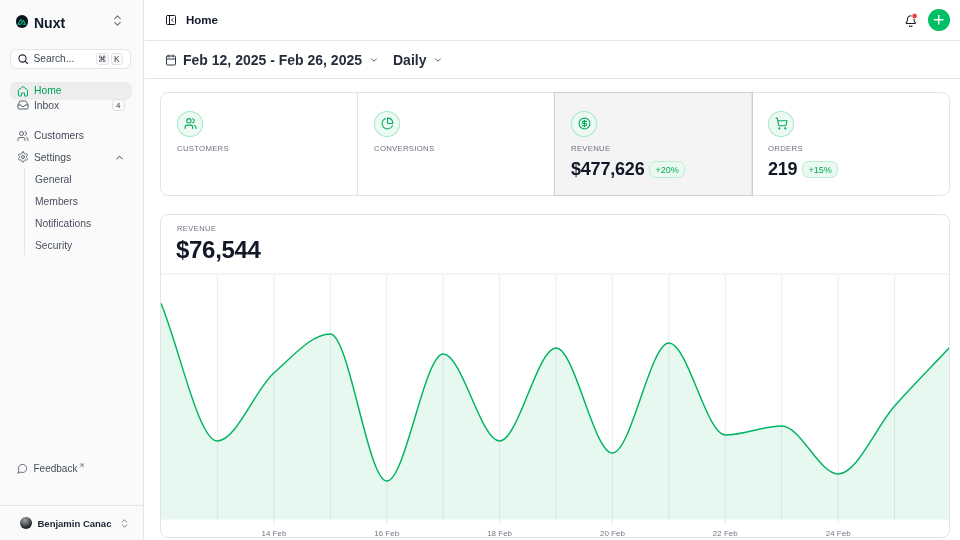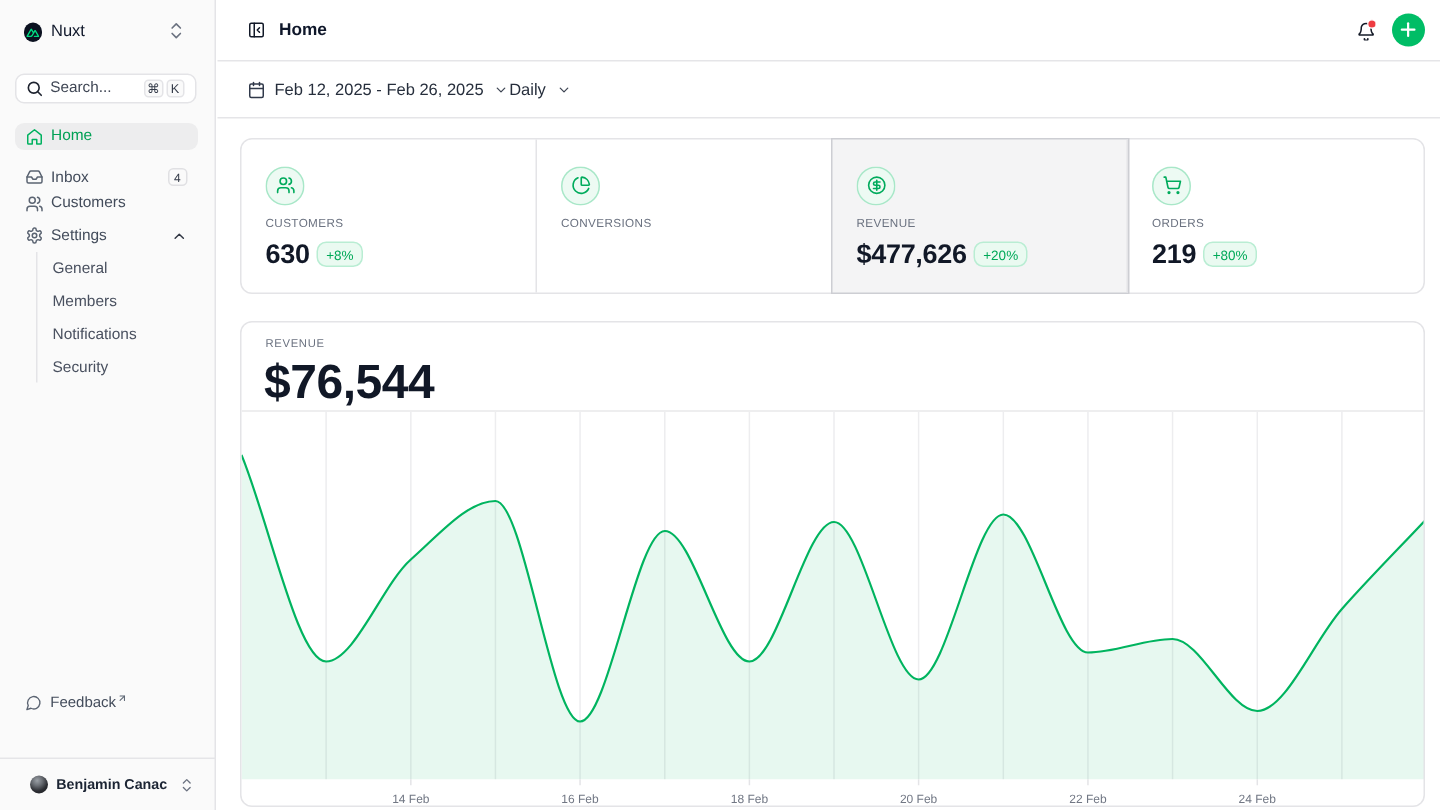--- a/index.html
+++ b/index.html
@@ -6,21 +6,21 @@
 html,body { width:960px; height:540px; overflow:hidden; background:#fff;
   font-family:"Liberation Sans", sans-serif; -webkit-font-smoothing:antialiased; }
 .abs { position:absolute; }
 body { position:relative; }
 
 #sidebar { position:absolute; left:0; top:0; width:144px; height:540px;
   border-right:1px solid #e4e4e7; background:#fafafa; }
 .srow { position:absolute; display:flex; align-items:center; }
 #logo { left:15.5px; top:15px; width:12.5px; height:12.5px; border-radius:50%;
   background:#0b1120; display:flex; align-items:center; justify-content:center; }
-#nuxt-name { left:34px; top:15px; font-size:11px; font-weight:400; color:#0f172a; }
+#nuxt-name { left:34px; top:15px; font-size:14px; font-weight:700; color:#0f172a; }
 #searchbox { position:absolute; left:9.5px; top:48.5px; width:121.5px; height:20.5px;
   border:1px solid #e4e4e7; border-radius:6px; background:#fff;
   display:flex; align-items:center; padding:0 7px 0 6px; }
 #searchbox .stext { font-size:10.2px; color:#3f4654; margin-left:5px; flex:1; font-weight:500;}
 .kbd { width:12.5px; height:12px; border:1px solid #e4e4e7; background:#fafafa; border-radius:3px;
   font-size:8.5px; color:#343b49; display:flex; align-items:center; justify-content:center; margin-left:2px; }
 .nav { position:absolute; left:9.5px; width:122px; height:18.5px; border-radius:6px;
   display:flex; align-items:center; padding:0 7px; font-size:10.3px; color:#434c5b; font-weight:500;}
 .nav svg { margin-right:5.5px; flex:0 0 auto; }
 .nav.active { background:#ededee; color:#00a155; }
@@ -34,21 +34,21 @@
 #avatar { width:12px; height:12px; border-radius:50%;
   background:radial-gradient(circle at 40% 28%, #9aa0a6 0%, #6b6f75 30%, #2c2e33 62%, #17181c 100%); margin-right:6px;}
 #username { font-size:9.5px; font-weight:700; color:#1b2433; flex:1; }
 
 #main { position:absolute; left:145px; top:0; width:815px; height:540px; background:#fff; }
 #topbar { position:absolute; left:0; top:0; width:815px; height:40.5px; border-bottom:1px solid #e5e5e8;
   display:flex; align-items:center; }
 #topbar .title { font-size:11.5px; font-weight:700; color:#0f172a; margin-left:9px; }
 #toolbar { position:absolute; left:0; top:41.5px; width:815px; height:37px; border-bottom:1px solid #e5e5e8;
   display:flex; align-items:center; }
-#toolbar .dtext { font-size:11px; font-weight:400; color:#262e3c; }
+#toolbar .dtext { font-size:14px; font-weight:700; color:#262e3c; }
 #bell { position:absolute; right:43px; top:13px; }
 #plusbtn { position:absolute; right:10px; top:9px; width:22px; height:22px; border-radius:50%;
   background:#00bd66; display:flex; align-items:center; justify-content:center; }
 
 #stats { position:absolute; left:15px; top:92px; width:790px; height:104px;
   border:1px solid #e4e4e7; border-radius:8px; background:#fff; display:flex; }
 .cell { width:197.5px; height:100%; border-right:1px solid #e4e4e7; position:relative; padding:17.5px 16px; }
 .cell:last-child { border-right:none; }
 .cell.sel { background:#f4f4f5; box-shadow:0 0 0 1px #cdced3; border-radius:0; }
 .iconcirc { width:26px; height:26px; border-radius:50%; background:#edfaf3;
@@ -56,21 +56,21 @@
 .slabel { font-size:7.8px; font-weight:500; color:#6b7280; letter-spacing:0.25px; margin-top:7px; }
 .sval { display:flex; align-items:center; margin-top:6.5px; }
 .sval b { font-size:18px; font-weight:700; color:#111827; letter-spacing:-0.2px; }
 .badge { margin-left:5px; background:#eafaf1; color:#00a958; font-size:9px; font-weight:500;
   padding:2.5px 5px; border-radius:6.5px; border:1px solid #b9edd3; }
 
 #chart { position:absolute; left:15px; top:214px; width:790px; height:324px;
   border:1px solid #e4e4e7; border-radius:8px; background:#fff; overflow:hidden; }
 #chart .clabel { position:absolute; left:16px; top:9px; font-size:7.5px; font-weight:500;
   color:#6b7280; letter-spacing:0.45px; }
-#chart .cval { position:absolute; left:15px; top:21px; font-size:32px; font-weight:700;
+#chart .cval { position:absolute; left:15px; top:21px; font-size:24px; font-weight:700;
   color:#111827; letter-spacing:-0.3px; }
 </style>
 </head>
 <body>
 <div id="sidebar">
   <div class="srow" id="logo">
     <svg width="9.5" height="9.5" viewBox="0 0 24 24">
         <path d="M13.6 19.5h7.9c.25 0 .5-.07.71-.19a1.4 1.4 0 0 0 .52-.52c.13-.22.19-.46.19-.71s-.07-.5-.19-.71L17.42 8.2a1.43 1.43 0 0 0-.52-.52 1.42 1.42 0 0 0-1.42 0c-.22.12-.4.3-.52.52l-1.36 2.36-2.66-4.61a1.43 1.43 0 0 0-.52-.52 1.42 1.42 0 0 0-1.42 0c-.22.12-.4.3-.52.52L1.9 17.37c-.13.22-.19.46-.19.71s.06.5.19.71c.12.22.3.4.52.52.21.12.46.19.71.19h4.96c1.97 0 3.42-.86 4.41-2.55l2.42-4.2 1.3-2.24 3.9 6.74h-5.2zm-5.58-2.25H4.56l5.18-8.98 2.59 4.49-1.73 3.01c-.66 1.09-1.41 1.48-2.58 1.48z" fill="#00dc82"></path>
       </svg>
   </div>
@@ -85,21 +85,21 @@
       </svg>
     <span class="stext">Search...</span>
     <span class="kbd">⌘</span>
       <span class="kbd">K</span>
   </div>
   <div class="nav active" style="top:81.5px">
     <svg width="12" height="12" viewBox="0 0 24 24" fill="none" stroke="#00b15f" stroke-width="2" stroke-linecap="round" stroke-linejoin="round">
         <path d="M3 10.2L12 3l9 7.2V21a1 1 0 0 1-1 1h-5v-6h-6v6H4a1 1 0 0 1-1-1z"></path>
       </svg>
     Home</div>
-  <div class="nav" style="top:109px">
+  <div class="nav" style="top:96px">
     <svg width="12" height="12" viewBox="0 0 24 24" fill="none" stroke="#5b6472" stroke-width="2" stroke-linecap="round" stroke-linejoin="round">
         <path d="M22 12h-6l-2 3h-4l-2-3H2"></path>
         <path d="M5.45 5.11 2 12v6a2 2 0 0 0 2 2h16a2 2 0 0 0 2-2v-6l-3.45-6.89A2 2 0 0 0 16.76 4H7.24a2 2 0 0 0-1.79 1.11z"></path>
       </svg>
     Inbox
     <span style="margin-left:auto; width:12.5px; height:12px; border:1px solid #e0e0e3; border-radius:3.5px; font-size:8px; color:#333a47; display:flex; align-items:center; justify-content:center;">4</span>
   </div>
   <div class="nav" style="top:126.4px">
     <svg width="12" height="12" viewBox="0 0 24 24" fill="none" stroke="#5b6472" stroke-width="2" stroke-linecap="round" stroke-linejoin="round">
         <path d="M16 21v-2a4 4 0 0 0-4-4H6a4 4 0 0 0-4 4v2"></path>
@@ -167,41 +167,37 @@
     <svg style="margin-left:19.5px" width="12" height="12" viewBox="0 0 24 24" fill="none" stroke="#30394a" stroke-width="2" stroke-linecap="round" stroke-linejoin="round">
         <path d="M8 2v4"></path>
         <path d="M16 2v4"></path>
         <rect x="3" y="4" width="18" height="18" rx="2"></rect>
         <path d="M3 10h18"></path>
       </svg>
     <span class="dtext" style="margin-left:6.5px">Feb 12, 2025 - Feb 26, 2025</span>
     <svg style="margin-left:7px" width="10" height="10" viewBox="0 0 24 24" fill="none" stroke="#3f4654" stroke-width="2.1" stroke-linecap="round" stroke-linejoin="round">
         <path d="m6 9 6 6 6-6"></path>
       </svg>
-    <span class="dtext" style="">Daily</span>
+    <span class="dtext" style="margin-left:14px">Daily</span>
     <svg style="margin-left:7px" width="10" height="10" viewBox="0 0 24 24" fill="none" stroke="#3f4654" stroke-width="2.1" stroke-linecap="round" stroke-linejoin="round">
         <path d="m6 9 6 6 6-6"></path>
       </svg>
   </div>
 
   <div id="stats">
     <div class="cell">
       <div class="iconcirc">
           <svg width="13" height="13" viewBox="0 0 24 24" fill="none" stroke="#00ab5c" stroke-width="2" stroke-linecap="round" stroke-linejoin="round">
             <path d="M16 21v-2a4 4 0 0 0-4-4H6a4 4 0 0 0-4 4v2"></path>
             <circle cx="9" cy="7" r="4"></circle>
             <path d="M22 21v-2a4 4 0 0 0-3-3.87"></path>
             <path d="M16 3.13a4 4 0 0 1 0 7.75"></path>
           </svg>
         </div>
       <div class="slabel">CUSTOMERS</div>
-      <div class="sval">
-          <b>630</b>
-          <span class="badge">+8%</span>
-        </div>
     </div>
     <div class="cell">
       <div class="iconcirc">
           <svg width="13" height="13" viewBox="0 0 24 24" fill="none" stroke="#00ab5c" stroke-width="2" stroke-linecap="round" stroke-linejoin="round">
             <path d="M21 12c.552 0 1.005-.449.95-.998a10 10 0 0 0-8.953-8.951c-.55-.055-.998.398-.998.95v8a1 1 0 0 0 1 1z"></path>
             <path d="M21.21 15.89A10 10 0 1 1 8 2.83"></path>
           </svg>
         </div>
       <div class="slabel">CONVERSIONS</div>
     </div>
@@ -223,21 +219,21 @@
       <div class="iconcirc">
           <svg width="13" height="13" viewBox="0 0 24 24" fill="none" stroke="#00ab5c" stroke-width="2" stroke-linecap="round" stroke-linejoin="round">
             <circle cx="8" cy="21" r="1"></circle>
             <circle cx="19" cy="21" r="1"></circle>
             <path d="M2.05 2.05h2l2.66 12.42a2 2 0 0 0 2 1.58h9.78a2 2 0 0 0 1.95-1.57l1.65-7.43H5.12"></path>
           </svg>
         </div>
       <div class="slabel">ORDERS</div>
       <div class="sval">
           <b>219</b>
-          <span class="badge">+80%</span>
+          <span class="badge">+15%</span>
         </div>
     </div>
   </div>
 
   <div id="chart">
     <div class="clabel">REVENUE</div>
     <div class="cval">$76,544</div>
     <svg width="790" height="324" viewBox="0 0 790 324" style="position:absolute; left:0; top:0;">
       <line x1="0" y1="59" x2="790" y2="59" stroke="#e8e8ea" stroke-width="1"></line>
       <g stroke="#ededef" stroke-width="1">

